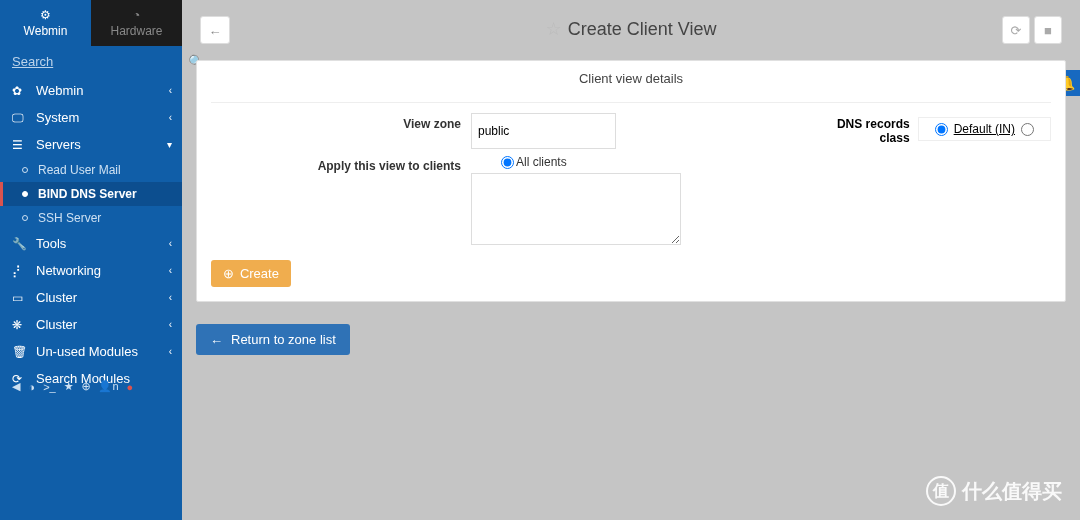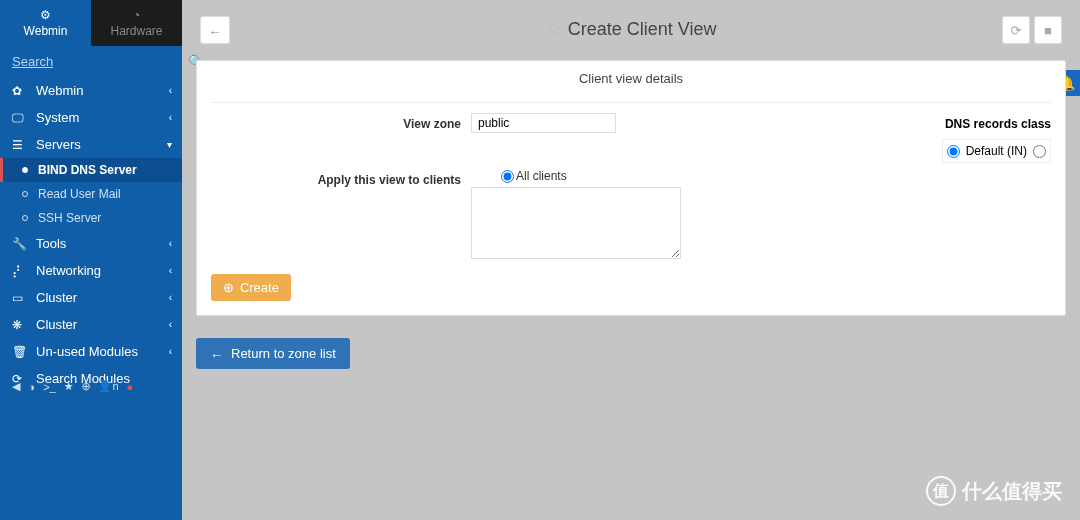--- a/index.html
+++ b/index.html
@@ -26,26 +26,26 @@
 .header { position: relative; height: 36px; }
 .back-btn { width: 30px; height: 28px; border: 1px solid #ddd; background: #fff; border-radius: 3px; display: flex; align-items: center; justify-content: center; color: #888; cursor: pointer; position: absolute; left: 4px; top: 2px; }
 .title-wrap { position: absolute; left: 0; right: 0; top: 4px; text-align: center; font-size: 18px; color: #444; }
 .title-wrap .star { color: #bbb; margin-right: 6px; }
 .hdr-btns { position: absolute; right: 4px; top: 2px; display: flex; gap: 4px; }
 .hdr-btn { width: 28px; height: 28px; border: 1px solid #ddd; background: #fff; border-radius: 3px; display: flex; align-items: center; justify-content: center; color: #aaa; cursor: pointer; }
 .panel { background: #fff; border: 1px solid #e0e0e0; border-radius: 2px; margin-top: 10px; padding: 10px 14px 14px; }
 .panel-title { text-align: center; font-size: 13px; color: #444; border-bottom: 1px solid #eee; padding-bottom: 16px; margin-bottom: 10px; }
 .form-grid { display: grid; grid-template-columns: 250px 350px 1fr; gap: 6px 10px; align-items: start; font-size: 12px; }
 .lbl { text-align: right; color: #333; padding-top: 4px; }
-.text-input { border: 1px solid #ddd; padding: 2px 6px; font-size: 12px; width: 145px; }
+.text-input { border: 1px solid #ddd; padding: 10px 6px; font-size: 12px; width: 145px; }
 .radio-row { display: flex; align-items: center; gap: 2px; font-size: 12px; color: #333; padding-left: 30px; }
 .radio-row input { margin: 0; }
 .ta { width: 210px; height: 72px; border: 1px solid #ddd; resize: both; margin-top: 4px; }
-.right-col { display: flex; align-items: flex-end; gap: 8px; flex-direction: column; }
-.right-col .opts { border: 1px solid #eee; padding: 4px 4px; display: flex; align-items: center; gap: 6px; font-size: 12px; }
+.right-col { display: flex; align-items: center; gap: 8px; }
+.right-col .opts { border: 1px solid #eee; padding: 4px 16px; display: flex; align-items: center; gap: 6px; font-size: 12px; text-decoration: underline; }
 .create-btn { background: #f0ad4e; color: #fff; border: none; border-radius: 3px; padding: 6px 12px; font-size: 13px; margin-top: 12px; cursor: pointer; display: inline-flex; align-items: center; gap: 6px; }
 .return-btn { background: #2f72b6; color: #fff; border: none; border-radius: 3px; padding: 8px 14px; font-size: 13px; margin-top: 22px; cursor: pointer; display: inline-flex; align-items: center; gap: 8px; }
 .watermark { position: absolute; right: 18px; bottom: 14px; color: #fff; font-size: 20px; font-weight: bold; display: flex; align-items: center; gap: 6px; opacity: 0.9; }
 .watermark .circ { width: 30px; height: 30px; border: 2px solid #fff; border-radius: 50%; display: flex; align-items: center; justify-content: center; font-size: 16px; }
 </style>
 </head>
 <body>
 
 <div class="sidebar">
   <div class="tabs">
@@ -71,27 +71,27 @@
   <div class="menu-item">
       <span class="micon">🖵</span>
       <span>System</span>
       <span class="arrow">‹</span>
     </div>
   <div class="menu-item">
       <span class="micon">☰</span>
       <span>Servers</span>
       <span class="arrow">▾</span>
     </div>
+  <div class="sub-item">
+      <span class="dot"></span>
+      <span>Read User Mail</span>
+    </div>
   <div class="sub-item active">
       <span class="dot"></span>
       <span>BIND DNS Server</span>
-    </div>
-  <div class="sub-item">
-      <span class="dot"></span>
-      <span>Read User Mail</span>
     </div>
   <div class="sub-item">
       <span class="dot"></span>
       <span>SSH Server</span>
     </div>
   <div class="menu-item">
       <span class="micon">🔧</span>
       <span>Tools</span>
       <span class="arrow">‹</span>
     </div>

